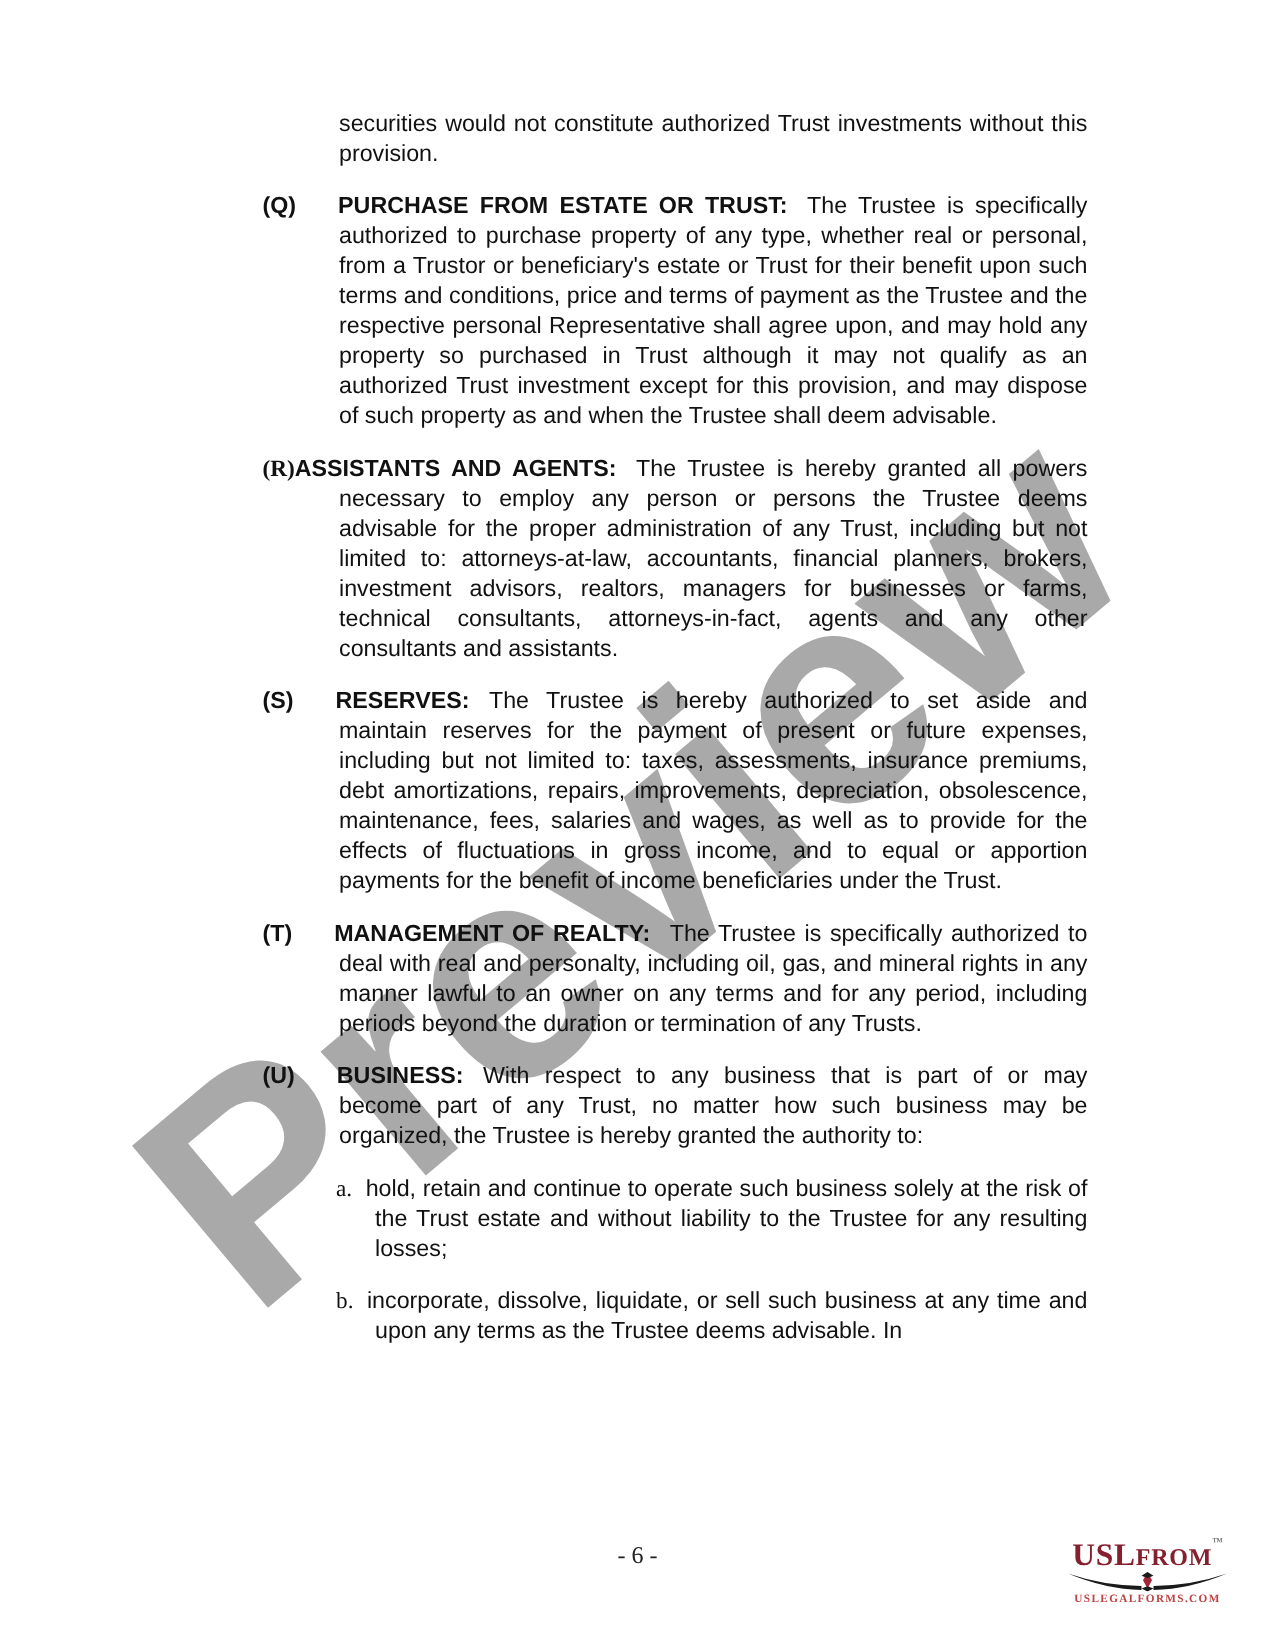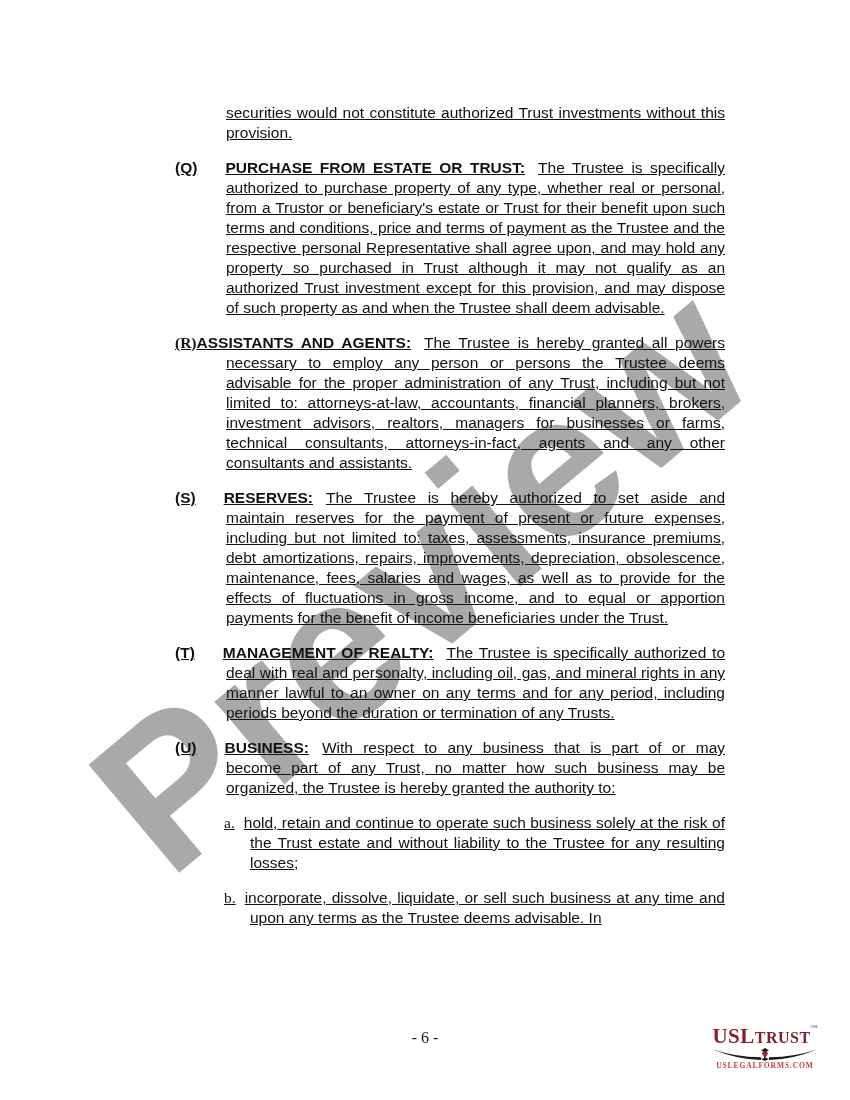--- a/index.html
+++ b/index.html
@@ -23,24 +23,23 @@
     font-size:205px;
     color:#a9a9a9;
     white-space:nowrap;
     z-index:0;
     user-select:none;
   }
 
   .content{
     position:relative;
     z-index:1;
-    padding-top:103px;
+    padding-top:73px;
     font-size:15.5px;
     line-height:20px;
-    text-decoration:underline;
   }
   .content p{margin:0 0 15px 0;}
 
   p.cont{
     margin-left:226px;
     width:499px;
     text-align:justify;
   }
   p.sec{
     margin-left:226px;
@@ -124,21 +123,21 @@
 
     <p class="item"><span class="marker">a.</span><span class="mgap"></span><span>hold, retain and continue to operate such business solely at the risk of the Trust estate and without liability to the Trustee for any resulting losses;</span></p>
 
     <p class="item"><span class="marker">b.</span><span class="mgap"></span><span>incorporate, dissolve, liquidate, or sell such business at any time and upon any terms as the Trustee deems advisable. In</span></p>
 
   </div>
 
   <div class="pagenum">- 6 -</div>
 
   <div class="logo">
-    <div class="brand"><span class="b1">USL</span><span class="b2">TRUST</span><span class="tm">™</span></div>
+    <div class="brand"><span class="b1">USL</span><span class="b2">FROM</span><span class="tm">™</span></div>
     <svg class="wings" width="108" height="13" viewBox="0 0 108 13">
       <path d="M1,1 Q24,9 50,9.3 L50,12 Q26,11.5 1,1 Z" fill="#1a1a1a"></path>
       <path d="M107,1 Q84,9 58,9.3 L58,12 Q82,11.5 107,1 Z" fill="#1a1a1a"></path>
       <polygon points="54,0 57,5.5 54,11 51,5.5" fill="#a32638"></polygon>
       <polygon points="54,0 58,2.5 54,4 50,2.5" fill="#1a1a1a"></polygon>
       <polygon points="50,11 54,13 58,11 54,9.5" fill="#1a1a1a"></polygon>
     </svg>
     <div class="site">USLEGALFORMS.COM</div>
   </div>
 

